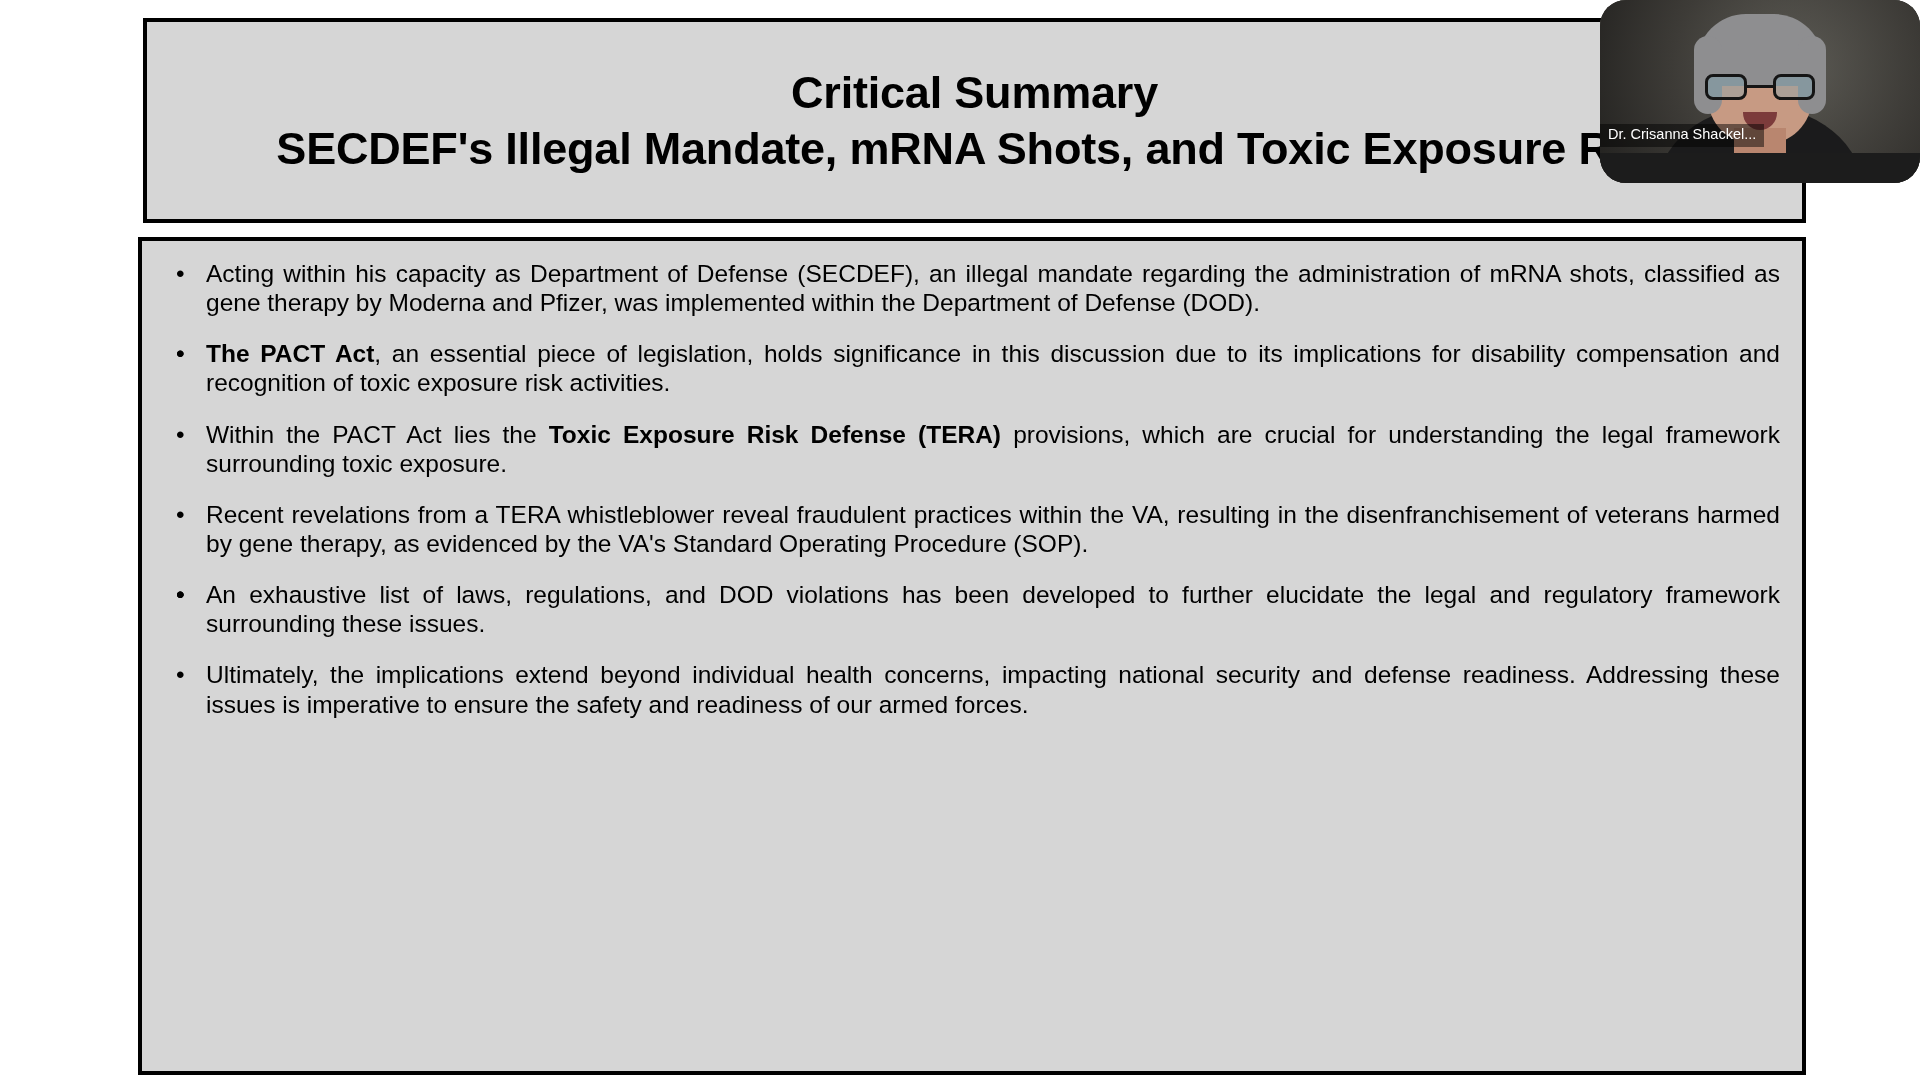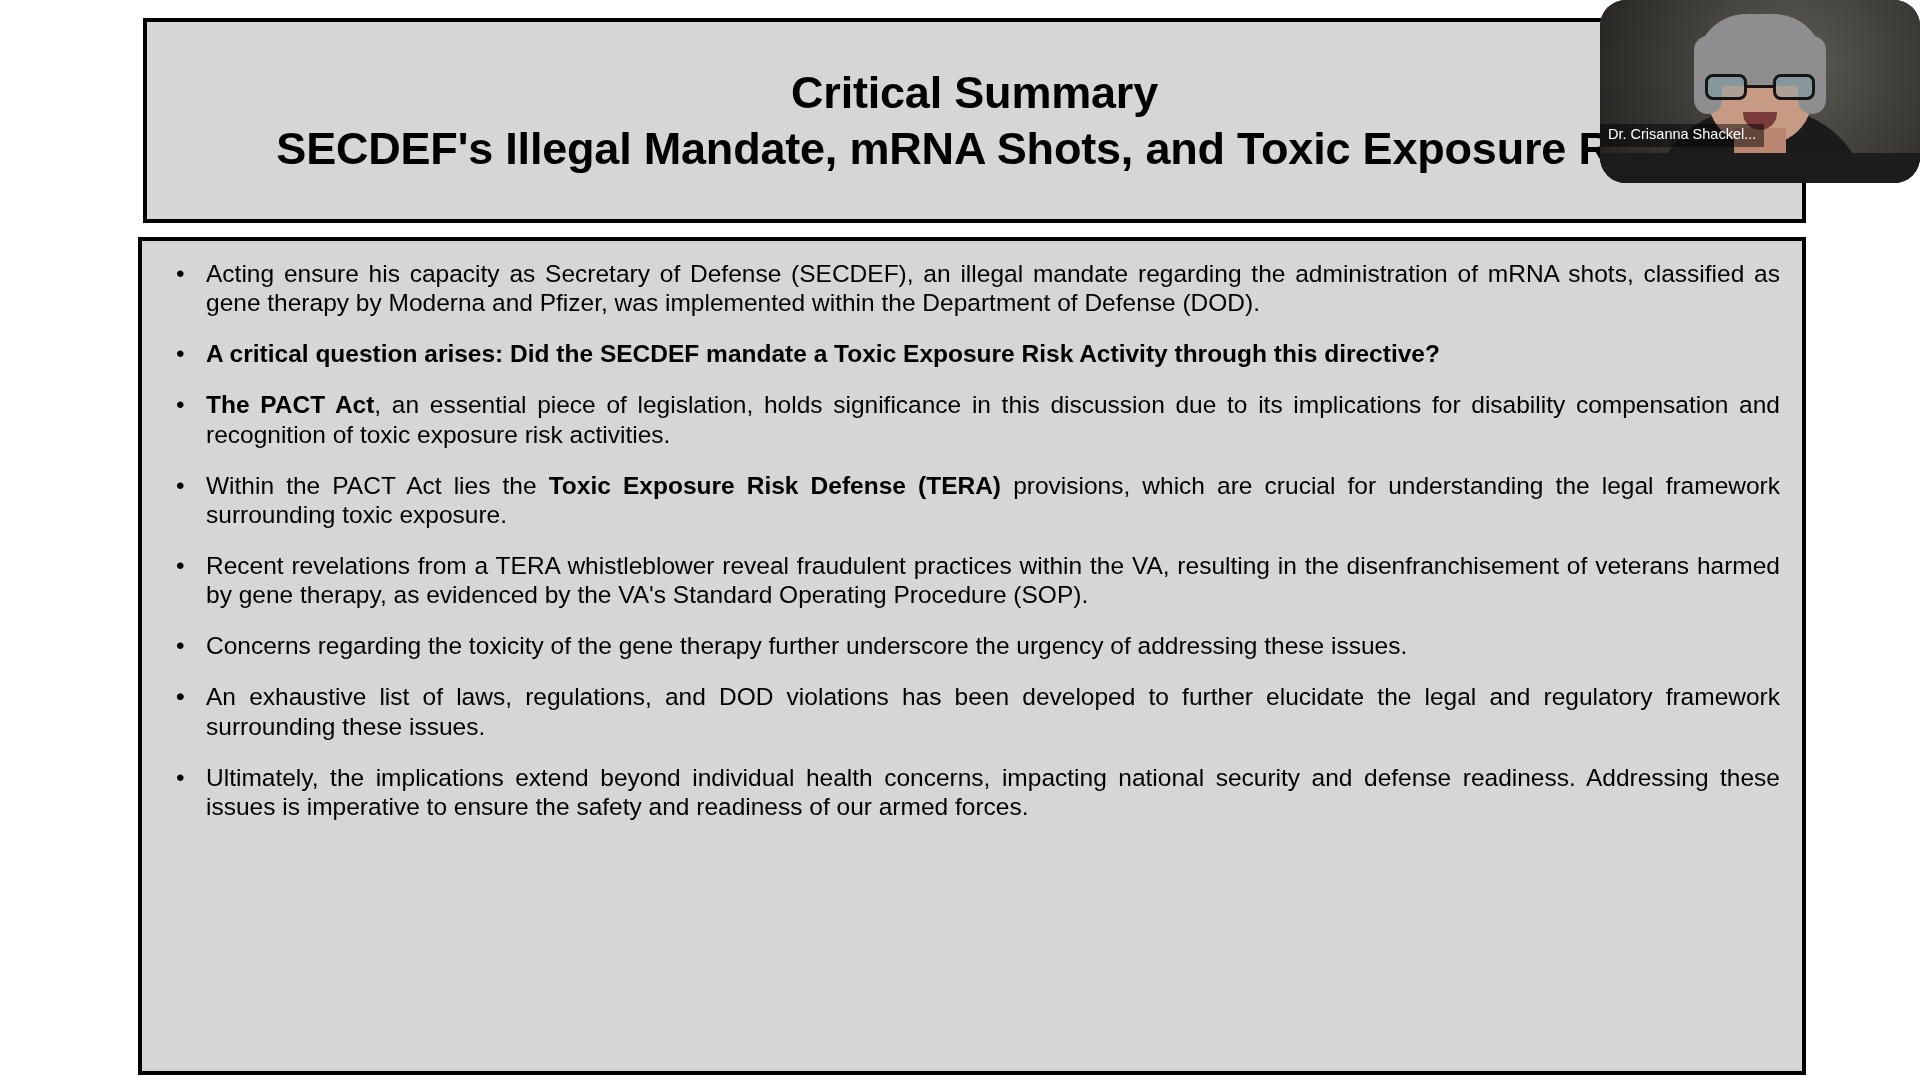--- a/index.html
+++ b/index.html
@@ -255,41 +255,39 @@
       <div id="title-text">
         <span id="title-line1">Critical Summary</span>
         <span id="title-line2">SECDEF's Illegal Mandate, mRNA Shots, and Toxic Exposure Risk</span>
       </div>
     </div>
 
     <div id="body-box">
       <ul class="bullets">
         <li>
           <span class="dot">•</span>
-          <span class="txt">Acting ensure his capacity as Secretary of Defense (SECDEF), an illegal mandate regarding the administration of mRNA shots, classified as gene therapy by Moderna and Pfizer, was implemented within the Department of Defense (DOD).</span>
-        </li>
-        <li>
-          <span class="dot">•</span>
-          <span class="txt"><b>A critical question arises: Did the SECDEF mandate a Toxic Exposure Risk Activity through this directive?</b></span>
+          <span class="txt">Acting within his capacity as Department of Defense (SECDEF), an illegal mandate regarding the administration of mRNA shots, classified as gene therapy by Moderna and Pfizer, was implemented within the Department of Defense (DOD).</span>
+        </li>
+        <li>
+          <span class="dot">•</span>
         </li>
         <li>
           <span class="dot">•</span>
           <span class="txt"><b>The PACT Act</b>, an essential piece of legislation, holds significance in this discussion due to its implications for disability compensation and recognition of toxic exposure risk activities.</span>
         </li>
         <li>
           <span class="dot">•</span>
           <span class="txt">Within the PACT Act lies the <b>Toxic Exposure Risk Defense (TERA)</b> provisions, which are crucial for understanding the legal framework surrounding toxic exposure.</span>
         </li>
         <li>
           <span class="dot">•</span>
           <span class="txt">Recent revelations from a TERA whistleblower reveal fraudulent practices within the VA, resulting in the disenfranchisement of veterans harmed by gene therapy, as evidenced by the VA's Standard Operating Procedure (SOP).</span>
         </li>
         <li>
           <span class="dot">•</span>
-          <span class="txt">Concerns regarding the toxicity of the gene therapy further underscore the urgency of addressing these issues.</span>
         </li>
         <li>
           <span class="dot">•</span>
         </li>
         <li>
           <span class="dot">•</span>
           <span class="txt">An exhaustive list of laws, regulations, and DOD violations has been developed to further elucidate the legal and regulatory framework surrounding these issues.</span>
         </li>
         <li>
           <span class="dot">•</span>

